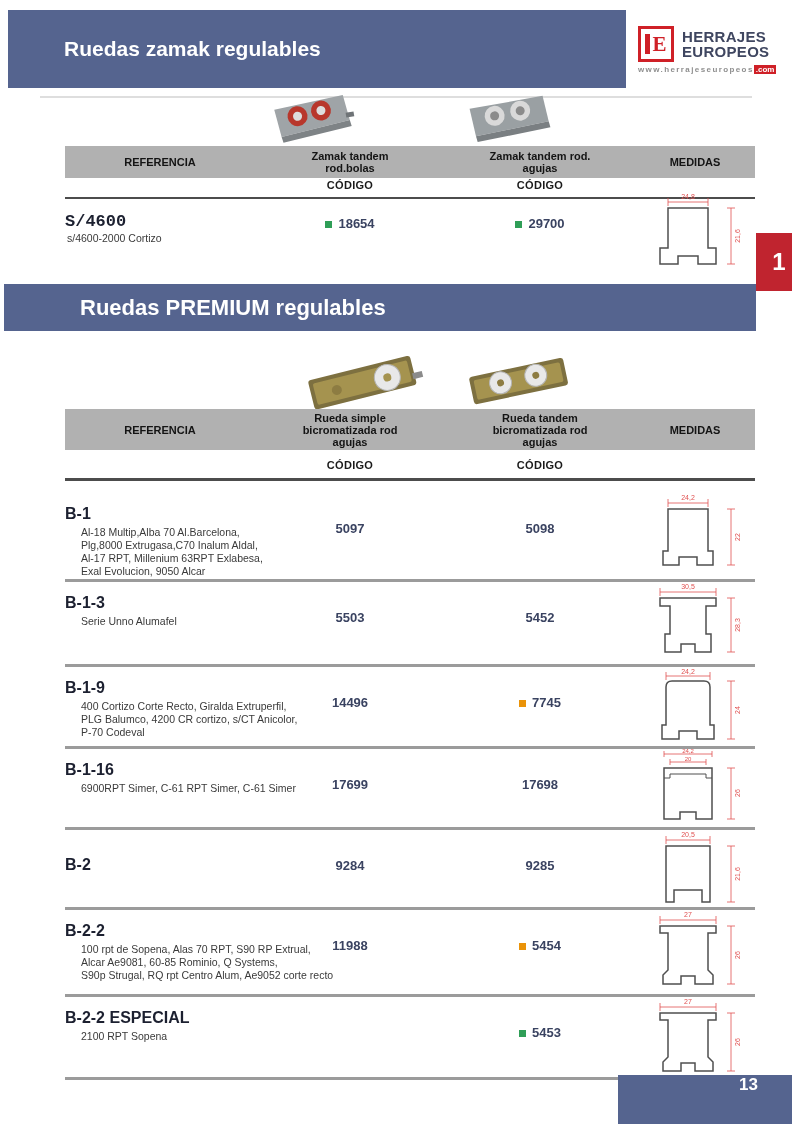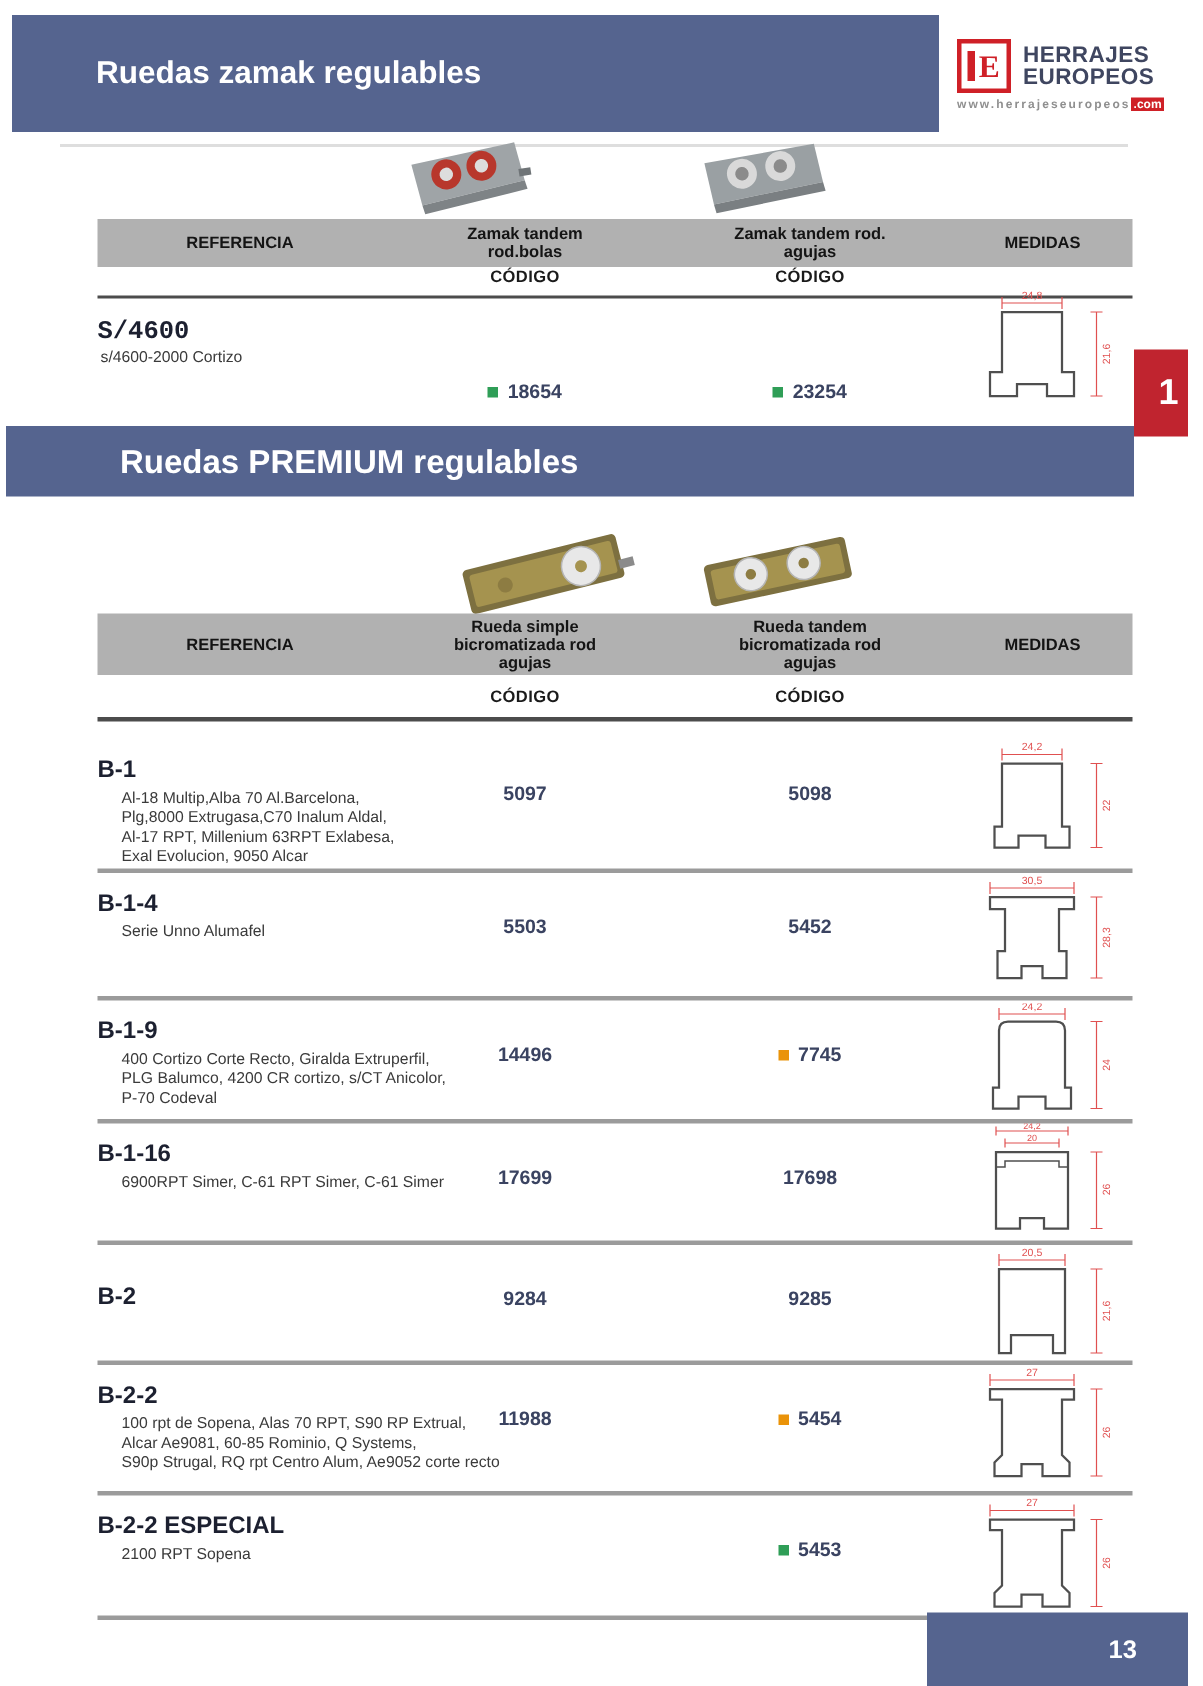--- a/index.html
+++ b/index.html
@@ -49,37 +49,37 @@
 
   .rows { position:absolute; left:0; top:136px; width:690px;margin-top:12px; }
   .row { display:flex; width:690px; border-bottom:3px solid #9b9b9b; }
   #table1 .t1row { position:absolute; top:110px; width:690px; display:flex; height:85px; }
   .c-ref { width:190px; padding-top:12px; overflow:visible; }
   .ref-name { font-size:16px; font-weight:700; color:#1c2030; }
   #table1 .ref-name { font-size:17px;font-family:Liberation Mono, monospace; }
   .ref-desc { margin-top:3px; padding-left:16px; width:310px; font-size:10.5px; line-height:13px; color:#3a3a3a; white-space:pre-line; }
   #table1 .ref-desc { padding-left:2px; margin-top:1px; }
   .c-code { width:190px; text-align:center; padding-top:28px; font-size:13px; font-weight:700; color:#3a4361; }
-  #table1 .c-code { padding-top:16px;margin-top:37px; }
+  #table1 .c-code { padding-top:16px; }
   .c-med { width:120px; display:flex; justify-content:center; }
   .bullet { display:inline-block; width:7px; height:7px; margin-right:6px; }
   .bullet-green { background:#2f9e57; }
   .bullet-orange { background:#ea9309; }
 
   
   .draw { width:115px; height:80px; }
   .draw .profile { fill:none; stroke:#4f4f4f; stroke-width:1.5; }
   .draw .dim line { stroke:#e05050; stroke-width:0.8; }
   .draw .dim text { fill:#e05050; font-size:7px; font-family:"Liberation Sans", sans-serif; }
 
   
   #side-tab { position:absolute; left:756px; top:233px; width:46px; height:58px; background:#c0242f; color:#fff; font-size:24px; font-weight:700; display:flex; align-items:center; justify-content:center; }
 
   
-  #footer { position:absolute; left:618px; top:1075px; width:184px; height:49px; background:#55648f; color:#fff; font-size:17px; font-weight:700; display:flex; align-items:center; justify-content:flex-end; padding-right:44px; }
+  #footer { position:absolute; left:618px; top:1075px; width:184px; height:49px; background:#55648f; color:#fff; font-size:17px; font-weight:700; display:flex; align-items:flex-start; justify-content:flex-end; padding-right:44px; }
 </style>
 </head>
 <body>
 
 <div class="page">
 
   <div class="secbar" id="header1">
     <span>Ruedas zamak regulables</span>
   </div>
 
@@ -147,21 +147,21 @@
       <div class="cod-med"></div>
     </div>
     <div class="darkline"></div>
 
     <div class="t1row">
       <div class="c-ref">
         <div class="ref-name">S/4600</div>
         <div class="ref-desc">s/4600-2000 Cortizo</div>
       </div>
       <div class="c-code"><span class="bullet bullet-green"></span><span>18654</span></div>
-      <div class="c-code"><span class="bullet bullet-green"></span><span>23254</span></div>
+      <div class="c-code"><span class="bullet bullet-green"></span><span>29700</span></div>
       <div class="c-med">
         <svg class="draw" style="margin-top:-6px" viewBox="0 0 115 80">
           <g class="dim">
             <line x1="30" y1="8" x2="70" y2="8"></line>
               <line x1="30" y1="4" x2="30" y2="12"></line>
               <line x1="70" y1="4" x2="70" y2="12"></line>
             <text x="50" y="5" text-anchor="middle">24,8</text>
             <line x1="93" y1="14" x2="93" y2="70"></line>
               <line x1="89" y1="14" x2="97" y2="14"></line>
               <line x1="89" y1="70" x2="97" y2="70"></line>
@@ -251,21 +251,21 @@
                 <line x1="89" y1="70" x2="97" y2="70"></line>
               <text transform="translate(102 42) rotate(-90)" text-anchor="middle">22</text>
             </g>
             <path class="profile" d="M30 14 H70 V56 H75 V70 H59 V62 H41 V70 H25 V56 H30 Z"></path>
           </svg>
         </div>
       </div>
 
       <div class="row" style="height:85px">
         <div class="c-ref">
-          <div class="ref-name">B-1-4</div>
+          <div class="ref-name">B-1-3</div>
           <div class="ref-desc">Serie Unno Alumafel</div>
         </div>
         <div class="c-code"><span>5503</span></div>
         <div class="c-code"><span>5452</span></div>
         <div class="c-med">
           <svg class="draw" style="margin-top:2px" viewBox="0 0 115 80">
             <g class="dim">
               <line x1="22" y1="8" x2="78" y2="8"></line>
                 <line x1="22" y1="4" x2="22" y2="12"></line>
                 <line x1="78" y1="4" x2="78" y2="12"></line>

